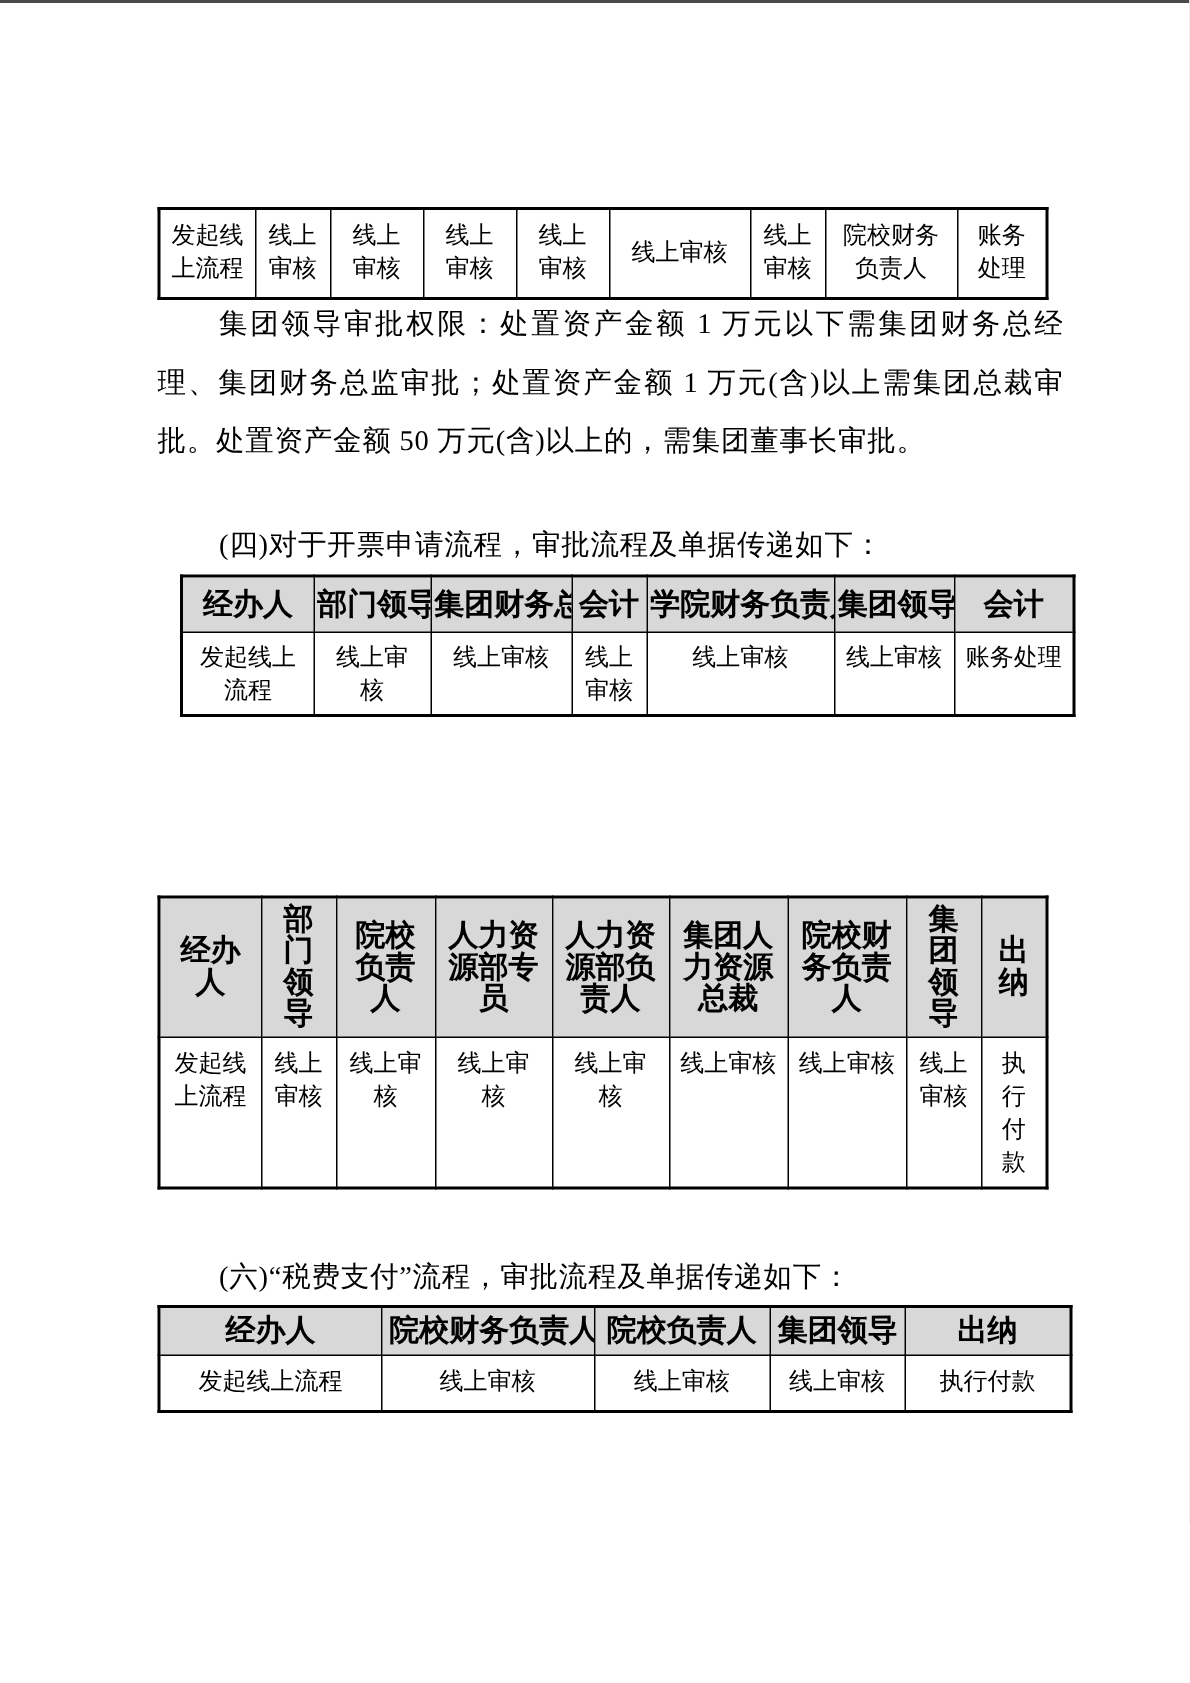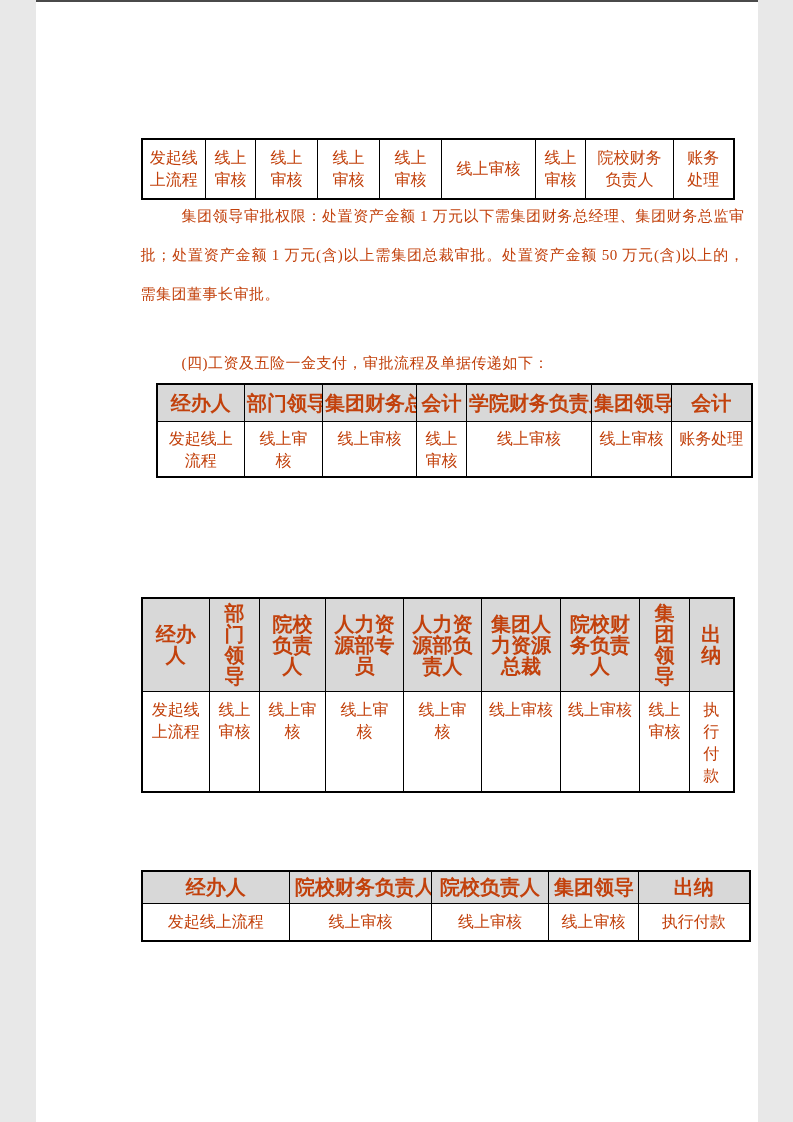--- a/index.html
+++ b/index.html
@@ -1,38 +1,38 @@
 <!DOCTYPE html>
 <html><head>
 <meta charset="utf-8">
 <style>
   html, body { margin: 0; padding: 0; background: #e8e8e8; }
   .page {
     position: relative;
-    width: 722px;
+    width: 793px;
     height: 1122px;
     margin: 0 auto;
     background: #ffffff;
-    color: #c2410c;
+    color: #000000;
     font-family: "Liberation Serif", "DejaVu Serif", serif;
     overflow: hidden;
     text-decoration: underline;
   }
   .page-top-edge {
     position: absolute;
     top: 0; left: 0;
     width: 100%; height: 2px;
     background: #4a4a4a;
   }
   
   .para {
     position: absolute;
     left: 105px;
     width: 604px;
-    font-size: 15px;
+    font-size: 19px;
     line-height: 39px;
     text-align: justify;
     text-indent: 41px;
     letter-spacing: 0.5px;
   }
   
   table.doc-table {
     position: absolute;
     border-collapse: collapse;
     table-layout: fixed;
@@ -111,21 +111,21 @@
       <td>线上审核</td>
       <td>线上审核</td>
       <td>院校财务负责人</td>
       <td>账务处理</td>
     </tr>
   </tbody>
     </table>
 
   <div class="para" id="p1">集团领导审批权限：处置资产金额 1 万元以下需集团财务总经理、集团财务总监审批；处置资产金额 1 万元(含)以上需集团总裁审批。处置资产金额 50 万元(含)以上的，需集团董事长审批。</div>
 
-  <div class="para" id="h4">(四)工资及五险一金支付，审批流程及单据传递如下：</div>
+  <div class="para" id="h4">(四)对于开票申请流程，审批流程及单据传递如下：</div>
 
   <table class="doc-table" id="tbl-invoice">
     <colgroup>
       <col style="width:88px">
         <col style="width:78px">
         <col style="width:94px">
       <col style="width:50px">
         <col style="width:125px">
         <col style="width:80px">
       <col style="width:80px">
@@ -186,20 +186,21 @@
       <td>线上审核</td>
       <td>线上审核</td>
       <td>线上审核</td>
       <td>线上审核</td>
       <td>执行付款</td>
     </tr>
   </tbody>
     </table>
 
 
+  <div class="para" id="h6">(六)“税费支付”流程，审批流程及单据传递如下：</div>
 
   <table class="doc-table" id="tbl-tax">
     <colgroup>
       <col style="width:148px">
         <col style="width:142px">
         <col style="width:117px">
       <col style="width:90px">
         <col style="width:111px">
     </colgroup>
     <tbody>

